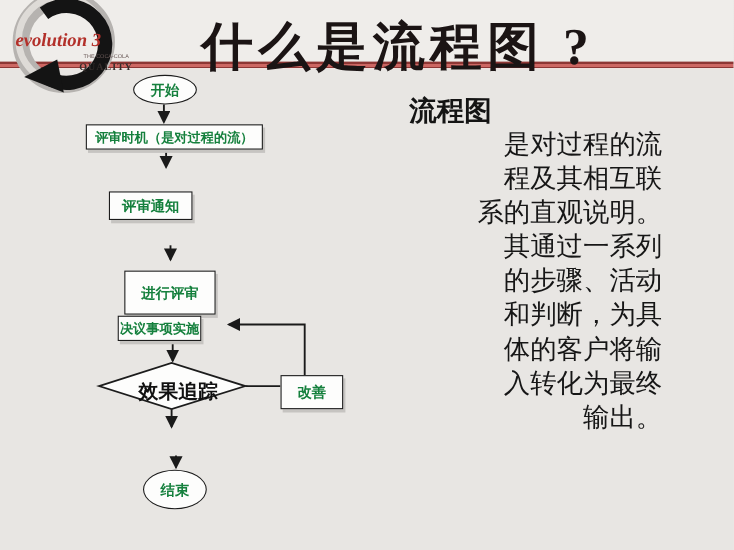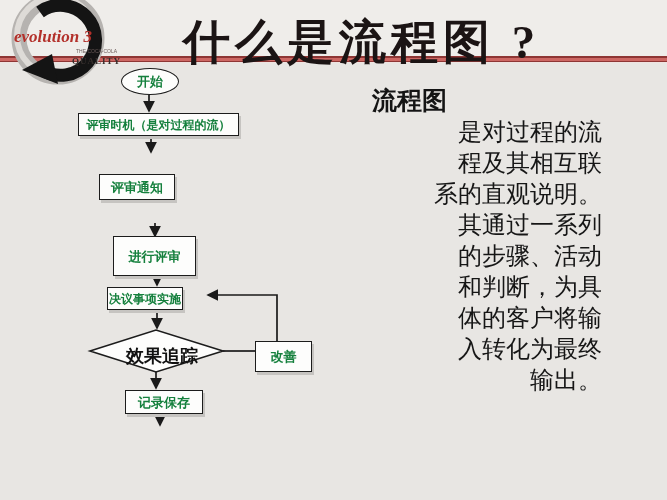--- a/index.html
+++ b/index.html
@@ -97,30 +97,30 @@
     <polygon points="90,351 156,330 223,351 156,372" fill="#fdfdfc" stroke="#1c1c1c" stroke-width="1.6"></polygon>
   </svg>
 
   <div class="node ellipse" style="left:121px; top:68px; width:58px; height:27px;">开始</div>
 
   <div class="node rect" style="left:78px; top:113px; width:161px; height:23px; font-size:12px;">评审时机（是对过程的流）</div>
 
   <div class="node rect" style="left:99px; top:154px; width:76px; height:26px;margin-top:20px;">评审通知</div>
 
 
-  <div class="node rect" style="left:113px; top:236px; width:83px; height:40px;">进行评审</div>
+  <div class="node rect" style="left:113px; top:246px; width:83px; height:40px;">进行评审</div>
 
   <div class="node rect" style="left:107px; top:287px; width:76px; height:23px; font-size:12px;">决议事项实施</div>
 
   <div class="diamond-label" style="left:126px; top:344px;">效果追踪</div>
 
   <div class="node rect" style="left:255px; top:341px; width:57px; height:31px;text-align:center;">改善</div>
 
-  <div class="node rect" style="left:125px; top:390px; width:78px; height:24px;">记录保存</div>
 
+  <div class="node ellipse" style="left:130px; top:427px; width:58px; height:36px;">结束</div>
 
   <div class="panel">
     <div class="panel-heading">流程图</div>
     <div class="panel-body">是对过程的流
 程及其相互联
 系的直观说明。
 其通过一系列
 的步骤、活动
 和判断，为具
 体的客户将输

